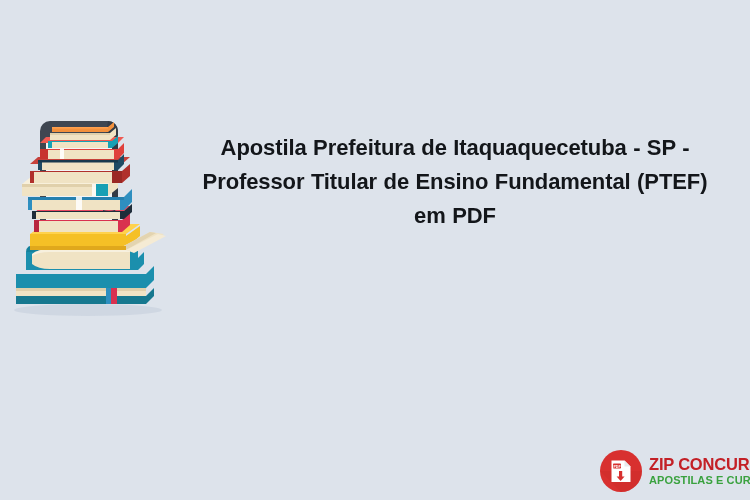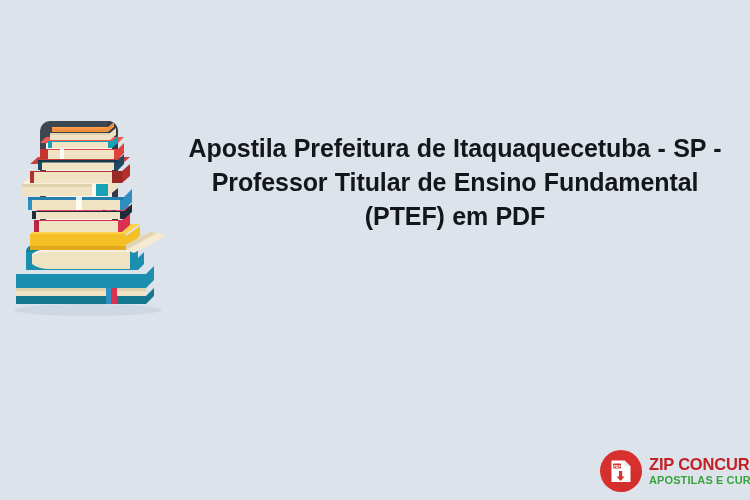--- a/index.html
+++ b/index.html
@@ -38,21 +38,21 @@
   #title-block {
     position: absolute;
     left: 185px;
     top: 131px;
     width: 540px;
     text-align: center;
   }
   #product-title {
     margin: 0;
     font-family: "Liberation Sans", sans-serif;
-    font-size: 25px;
+    font-size: 22px;
     line-height: 34px;
     font-weight: 700;
     color: #13161a;
     letter-spacing: -0.1px;
     word-spacing: 0.5px;
   }
 
   
   #brand-logo {
     position: absolute;

